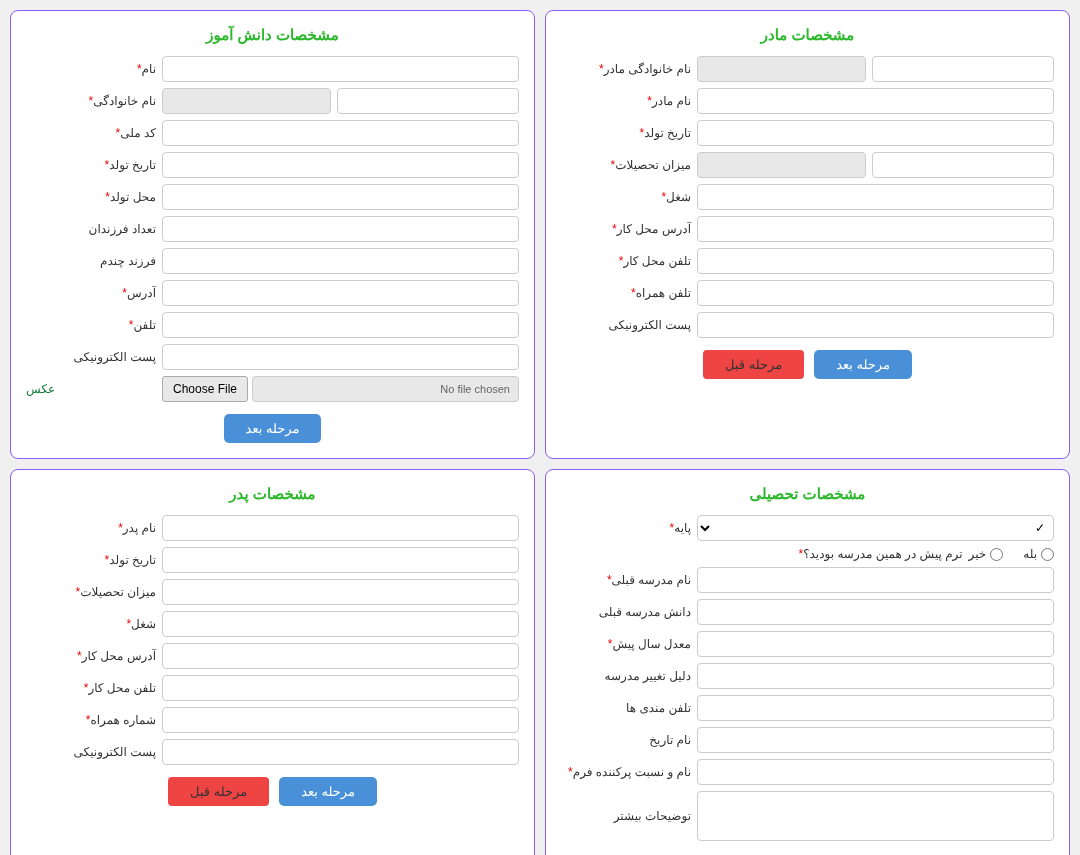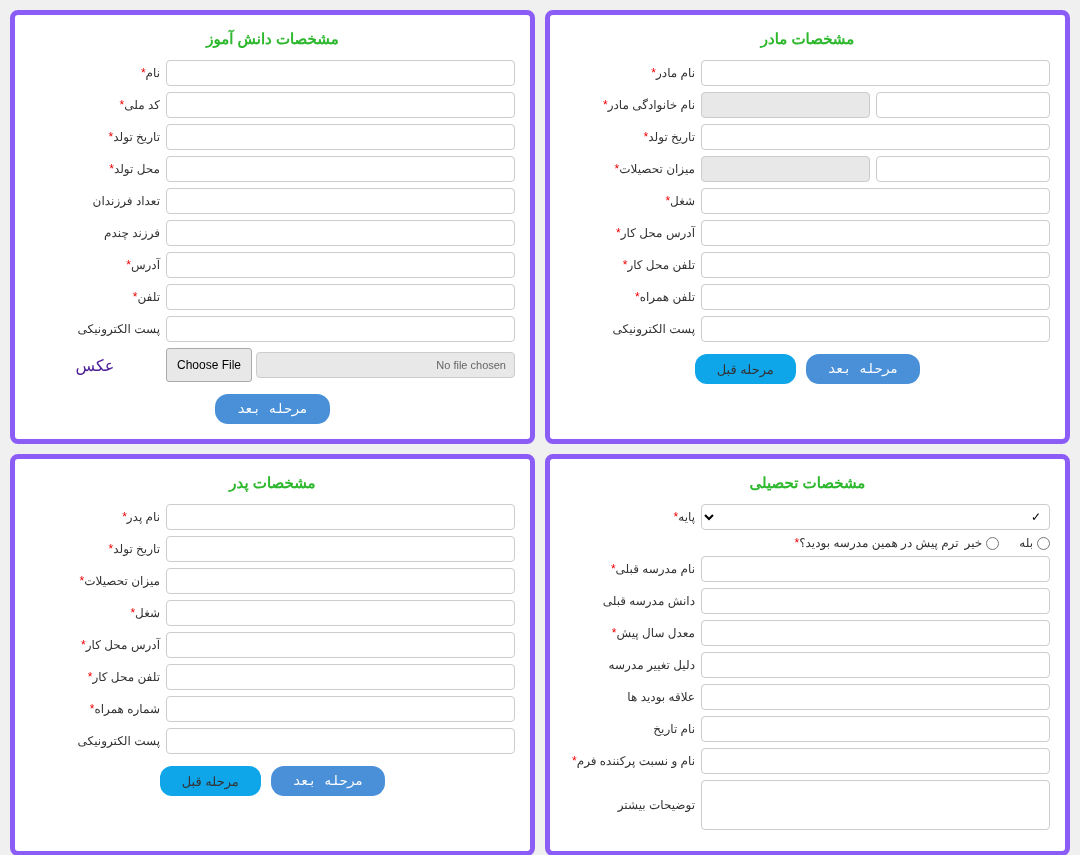--- a/index.html
+++ b/index.html
@@ -10,21 +10,21 @@
       padding: 10px;
       font-size: 13px;
     }
     .grid {
       display: grid;
       grid-template-columns: 1fr 1fr;
       gap: 10px;
     }
     .card {
       background: #fff;
-      border: 5px solid #8b5cf6;
+      border: 1px solid #8b5cf6;
       border-radius: 8px;
       padding: 15px;
     }
     .card-title {
       text-align: center;
       color: #2eb82e;
       font-size: 15px;
       font-weight: bold;
       margin-bottom: 12px;
     }
@@ -73,46 +73,45 @@
     .btn-row {
       display: flex;
       justify-content: center;
       gap: 10px;
       margin-top: 12px;
     }
     .btn-next {
       background: #4a90d9;
       color: #fff;
       border: none;
-      border-radius: 13px;
+      border-radius: 5px;
       padding: 7px 22px;
       cursor: pointer;
       font-size: 13px;
-      font-family: Liberation Mono, monospace;
     }
     .btn-prev {
-      background: #0ea5e9;
+      background: #ef4444;
       color: #333;
       border: none;
-      border-radius: 12px;
+      border-radius: 4px;
       padding: 7px 22px;
       cursor: pointer;
       font-size: 13px;
     }
     .file-row {
       display: flex;
       align-items: center;
       gap: 6px;
       margin-bottom: 6px;
     }
     .file-row label {
       min-width: 130px;
-      text-align: center;
-      color: #4c1d95;
-      font-size: 16px;
+      text-align: left;
+      color: #15803d;
+      font-size: 12px;
     }
     .file-input-area {
       display: flex;
       align-items: center;
       gap: 4px;
       flex: 1;
     }
     .file-chosen {
       background: #e8e8e8;
       border: 1px solid #ccc;
@@ -125,21 +124,21 @@
       display: flex;
       align-items: center;
     }
     .choose-file-btn {
       background: #e8e8e8;
       border: 1px solid #aaa;
       border-radius: 3px;
       padding: 3px 10px;
       font-size: 12px;
       cursor: pointer;
-      height: 34px;
+      height: 26px;
     }
     .select-input {
       flex: 1;
       height: 26px;
       border: 1px solid #ccc;
       border-radius: 4px;
       padding: 0 4px;
       font-size: 12px;
       background: #fff;
       direction: rtl;
@@ -159,26 +158,26 @@
 </head>
 <body>
 
 <div class="grid">
 
   <div class="card left-col">
     <div class="card-title">مشخصات مادر</div>
 
     <div class="form-row">
       <input type="text" class="" style="">
-      <label>نام مادر<span class="req">*</span></label>
-    </div>
-    <div class="form-row">
-      <input type="text" class="" style="">
       <input type="text" class="gray-bg" style="">
       <label>نام خانوادگی مادر<span class="req">*</span></label>
+    </div>
+    <div class="form-row">
+      <input type="text" class="" style="">
+      <label>نام مادر<span class="req">*</span></label>
     </div>
     <div class="form-row">
       <input type="text" style="">
       <label>تاریخ تولد<span class="req">*</span></label>
     </div>
     <div class="form-row">
       <input type="text" style="">
       <input type="text" class="gray-bg" style="">
       <label>میزان تحصیلات<span class="req">*</span></label>
     </div>
@@ -207,20 +206,25 @@
       <button class="btn-prev">مرحله قبل</button>
     </div>
   </div>
 
   <div class="card right-col">
     <div class="card-title">مشخصات دانش آموز</div>
 
     <div class="form-row">
       <input type="text" style="">
       <label>نام<span class="req">*</span></label>
+    </div>
+    <div class="form-row">
+      <input type="text" style="">
+      <input type="text" class="gray-bg" style="">
+      <label>نام خانوادگی<span class="req">*</span></label>
     </div>
     <div class="form-row">
       <input type="text" style="">
       <label>کد ملی<span class="req">*</span></label>
     </div>
     <div class="form-row">
       <input type="text" style="">
       <label>تاریخ تولد<span class="req">*</span></label>
     </div>
     <div class="form-row">
@@ -296,21 +300,21 @@
     <div class="form-row">
       <input type="text" style="">
       <label>معدل سال پیش<span class="req">*</span></label>
     </div>
     <div class="form-row">
       <input type="text" style="">
       <label>دلیل تغییر مدرسه</label>
     </div>
     <div class="form-row">
       <input type="text" style="">
-      <label>علاقه بودید ها</label>
+      <label>تلفن مندی ها</label>
     </div>
     <div class="form-row">
       <input type="text" style="">
       <label>نام تاریخ</label>
     </div>
     <div class="form-row">
       <input type="text" style="">
       <label>نام و نسبت پرکننده فرم<span class="req">*</span></label>
     </div>
     <div class="form-row">

